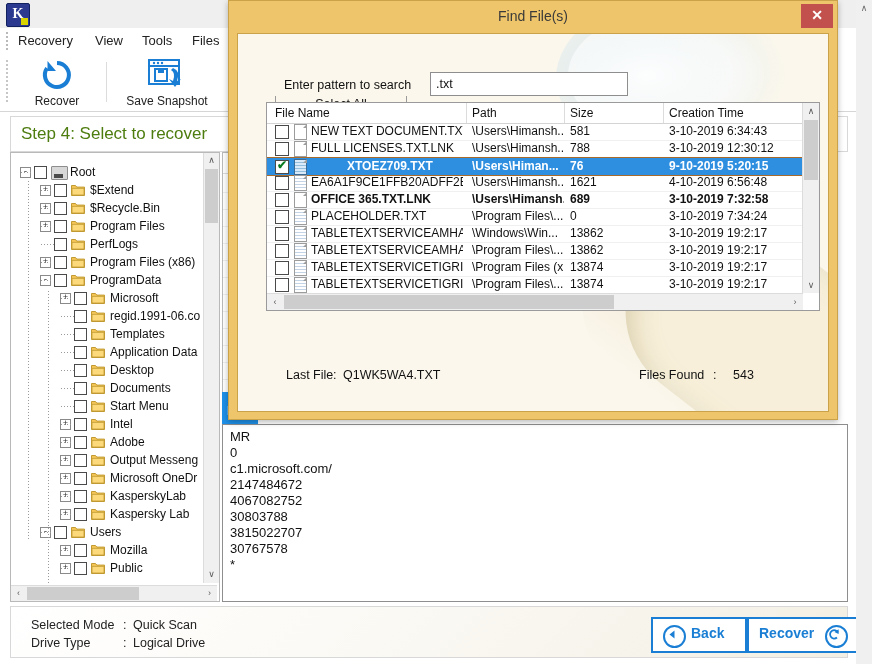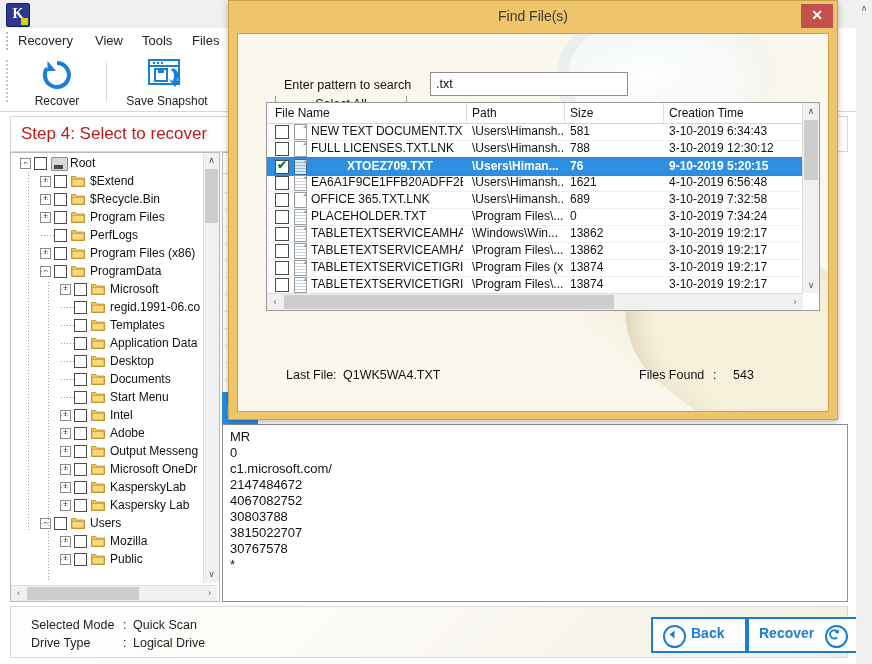--- a/index.html
+++ b/index.html
@@ -29,25 +29,25 @@
 
   .ribbon{position:absolute;left:0;top:54px;width:856px;height:57px;background:#fff;border-bottom:1px solid #d6d6d6;}
   .rgrip{position:absolute;left:6px;top:6px;width:2px;height:44px;
         background:repeating-linear-gradient(to bottom,#c6c6c6 0 2px,transparent 2px 4px);}
   .rbtn{position:absolute;top:2px;width:86px;height:53px;text-align:center;cursor:default;}
   .rbtn .lbl{position:absolute;left:0;bottom:1px;width:100%;font-size:12px;color:#222;}
   .rbtn.disabled .lbl{color:#b2b2b2;}
   .rsep{position:absolute;top:8px;width:1px;height:40px;background:#dcdcdc;}
 
   .step{position:absolute;left:10px;top:116px;width:836px;height:34px;background:#fff;border:1px solid #d8d8d8;}
-  .step .t{position:absolute;left:10px;top:7px;font-size:17px;color:#b91c1c;}
+  .step .t{position:absolute;left:10px;top:7px;font-size:17px;color:#4d7c0f;}
 
   
   .treepanel{position:absolute;left:10px;top:152px;width:208px;height:448px;background:#fff;border:1px solid #b9b9b9;}
-  .tree{position:absolute;left:1px;top:1px;width:194px;height:428px;overflow:hidden;font-size:12px;}
+  .tree{position:absolute;left:1px;top:10px;width:194px;height:428px;overflow:hidden;font-size:12px;}
   .trow{position:relative;height:18px;white-space:nowrap;}
   .trow .lbl{position:absolute;top:2px;font-size:12px;color:#111;}
   .pm{position:absolute;top:4px;width:9px;height:9px;border:1px solid #8a8a8a;background:#fff;
       font-size:9px;line-height:8px;text-align:center;color:#333;font-family:"Liberation Mono",monospace;cursor:pointer;}
   .cb{position:absolute;top:3px;width:11px;height:11px;border:1px solid #4a4a4a;background:#fff;cursor:pointer;}
   .dots{position:absolute;top:9px;height:1px;
         background:repeating-linear-gradient(to right,#9a9a9a 0 1px,transparent 1px 3px);}
   .vdots{position:absolute;width:1px;
         background:repeating-linear-gradient(to bottom,#9a9a9a 0 1px,transparent 1px 3px);}
   .ico-folder{position:absolute;top:3px;width:14px;height:12px;}
@@ -603,21 +603,21 @@
               <div class="c" style="left:402px;width:130px;">9-10-2019 5:20:15</div>
             </div>
             <div class="grow" style="top: 51px;">
               <div class="gcb"></div>
               <div class="fi lines"></div>
               <div class="c" style="left:44px;width:152px;">EA6A1F9CE1FFB20ADFF2EA...</div>
               <div class="c" style="left:205px;width:92px;">\Users\Himansh...</div>
               <div class="c" style="left:303px;width:92px;">1621</div>
               <div class="c" style="left:402px;width:130px;">4-10-2019 6:56:48</div>
             </div>
-            <div class="grow" style="top: 68px;">
+            <div class="grow" style="top: 68px; font-weight: bold;">
               <div class="gcb"></div>
               <div class="fi"></div>
               <div class="c" style="left:44px;width:152px;">OFFICE 365.TXT.LNK</div>
               <div class="c" style="left:205px;width:92px;">\Users\Himansh...</div>
               <div class="c" style="left:303px;width:92px;">689</div>
               <div class="c" style="left:402px;width:130px;">3-10-2019 7:32:58</div>
             </div>
             <div class="grow" style="top: 85px;">
               <div class="gcb"></div>
               <div class="fi lines"></div>

